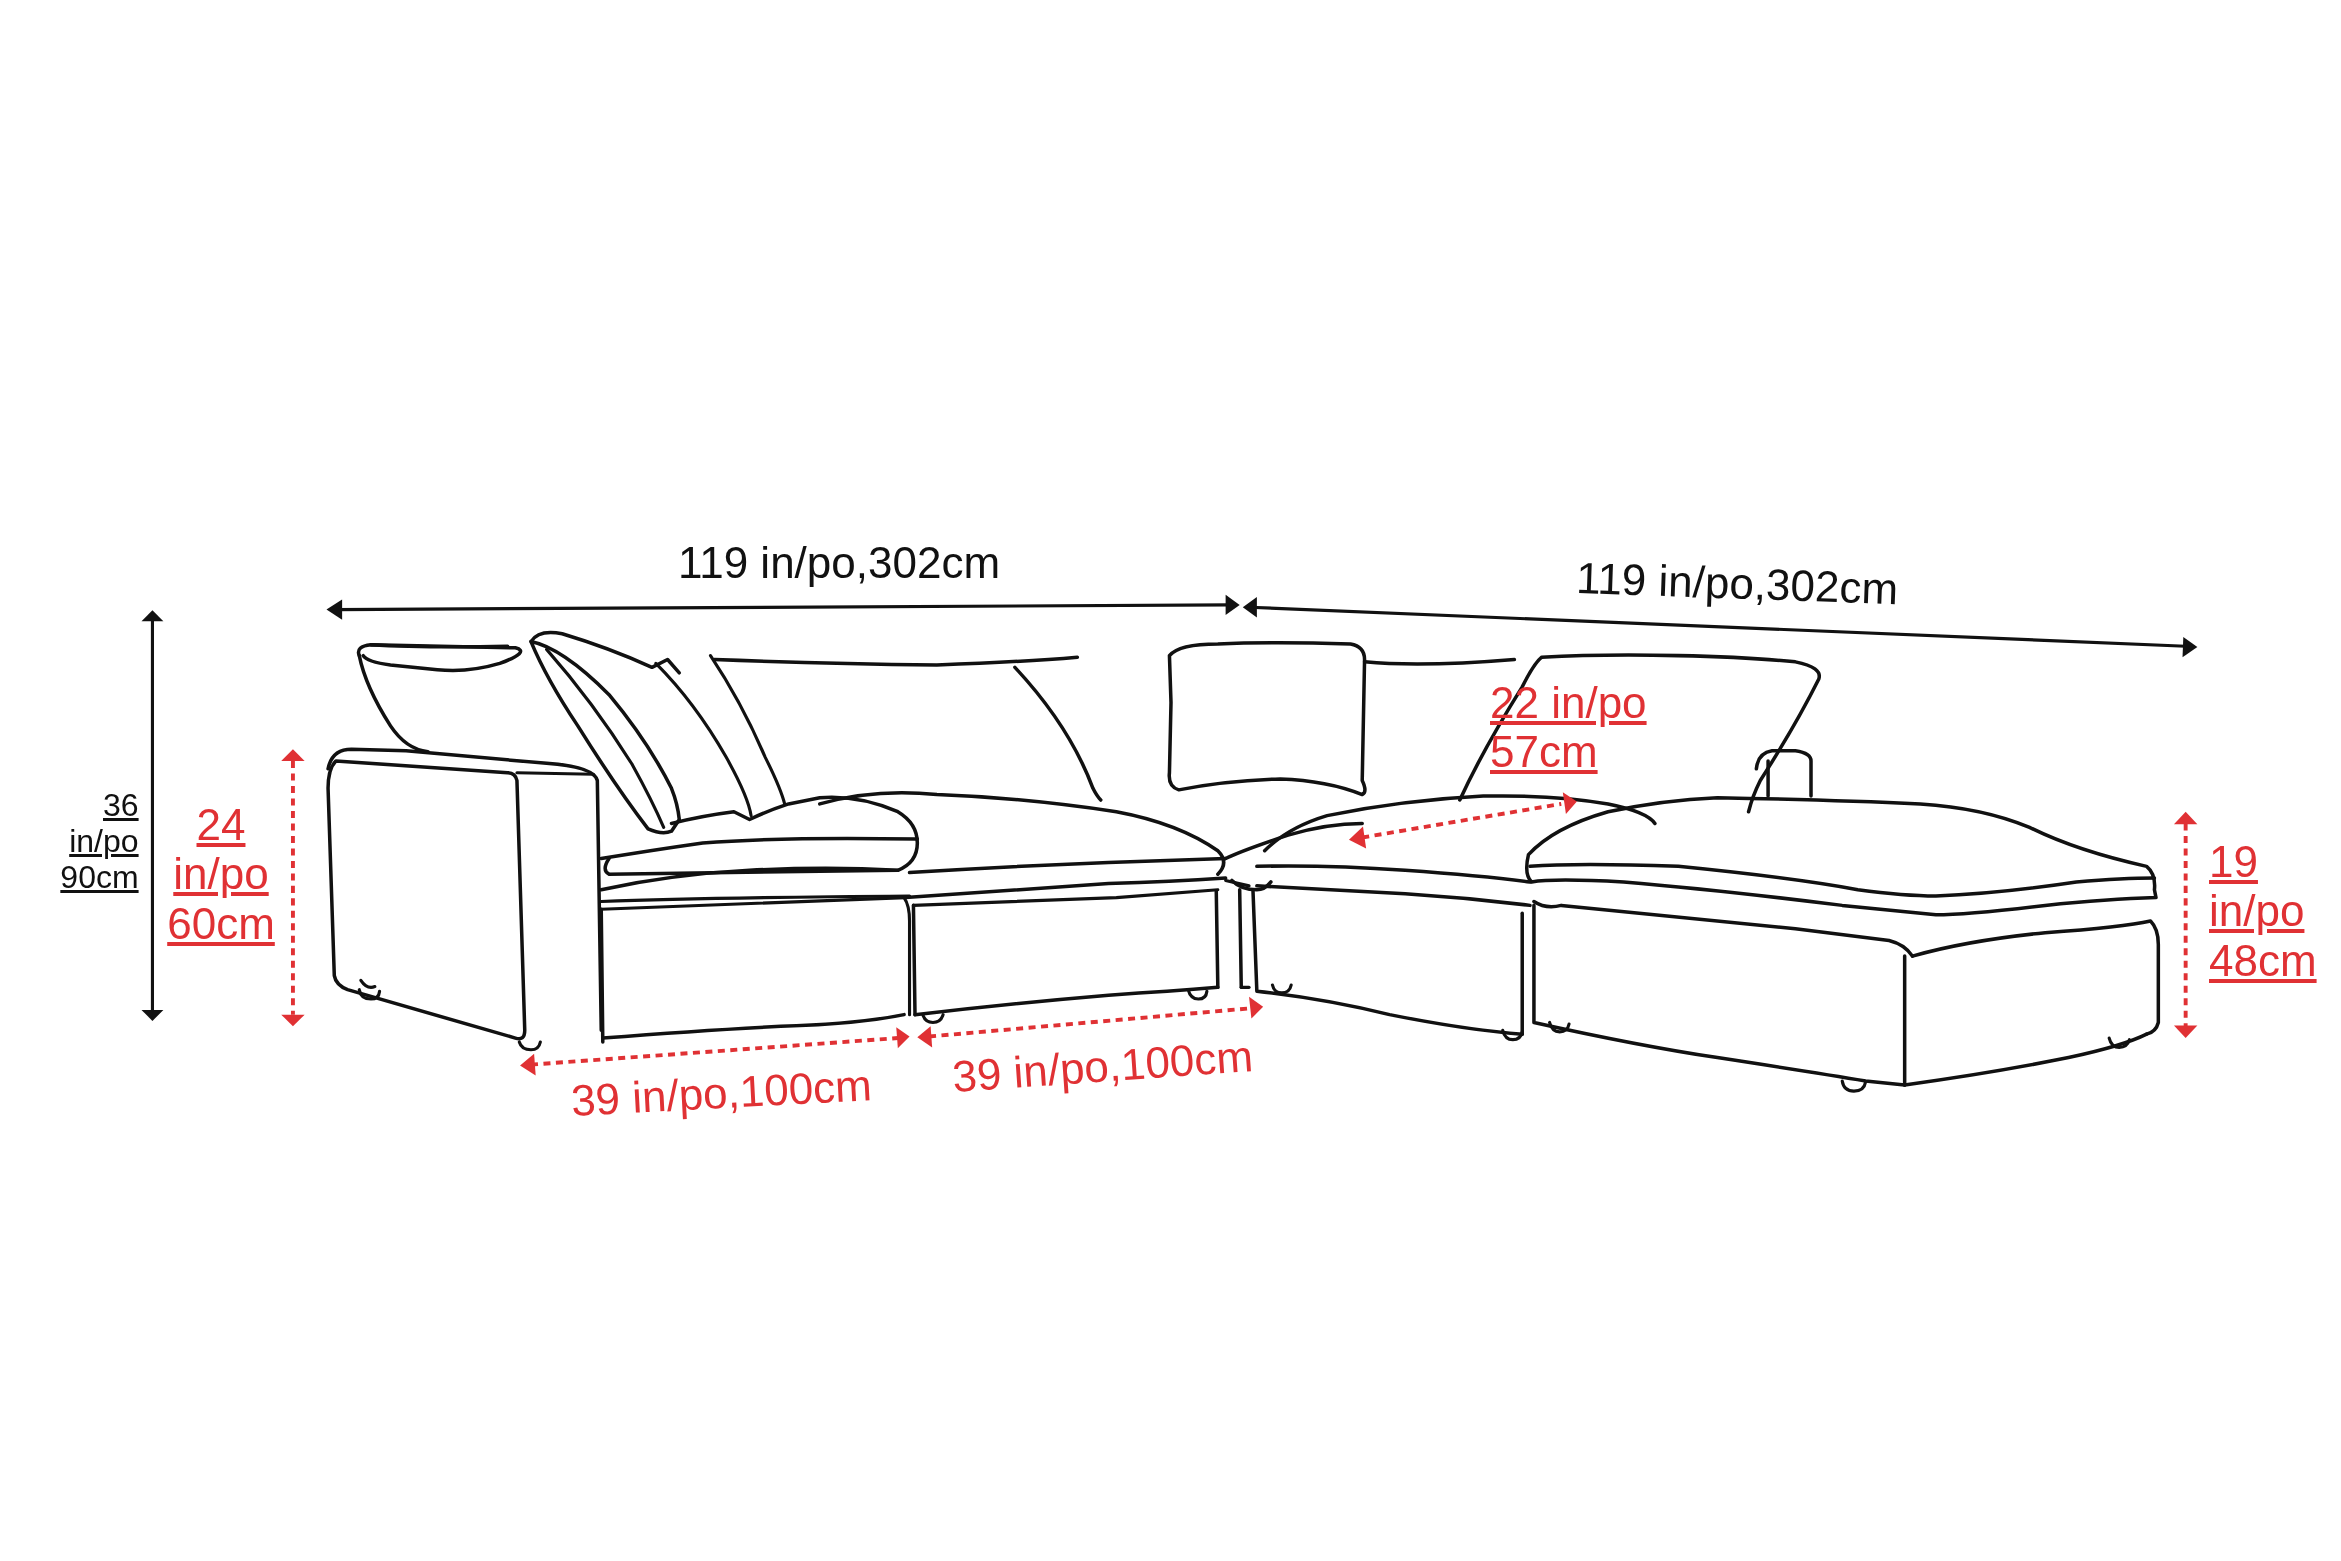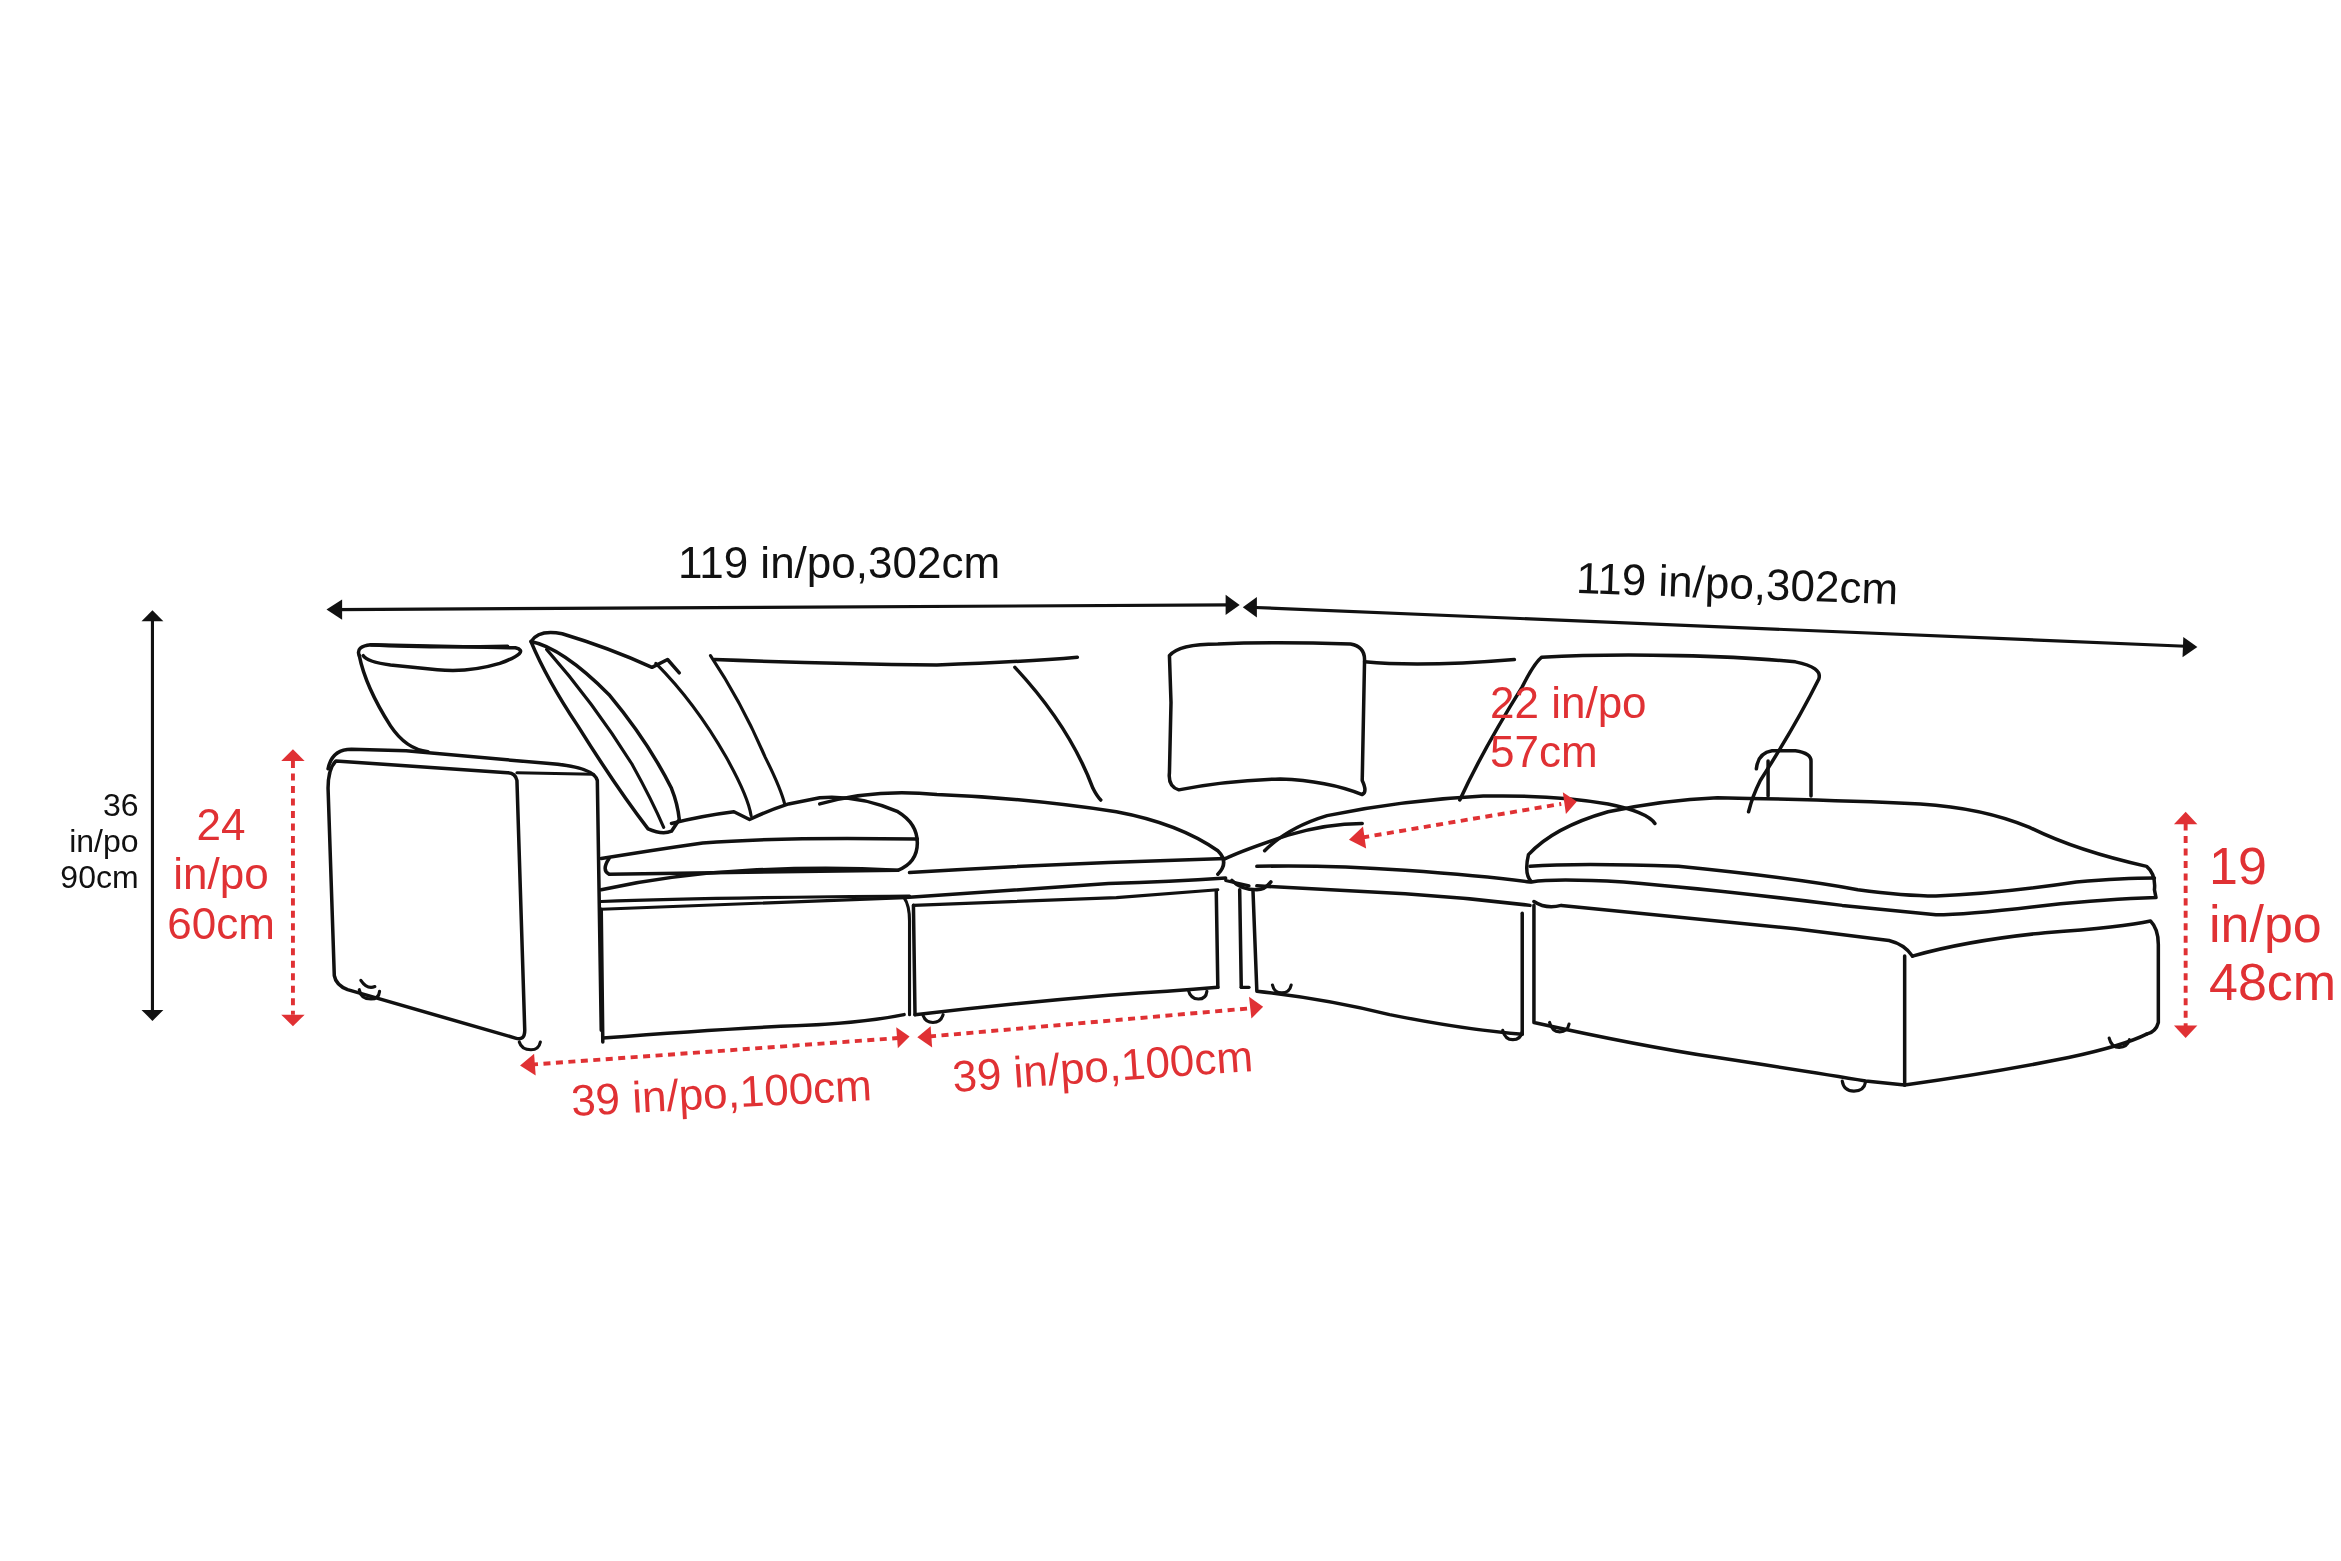--- a/index.html
+++ b/index.html
@@ -7,21 +7,21 @@
     #diagram { position: absolute; left: 0; top: 0; width: 2342px; height: 1561px; }
     .line { fill: none; stroke: #111111; stroke-width: 4.5; stroke-linecap: round; stroke-linejoin: round; }
     .thin { fill: none; stroke: #111111; stroke-width: 4; stroke-linecap: round; stroke-linejoin: round; }
     .dim-black { stroke: #111111; stroke-width: 4; fill: none; }
     .dim-red { stroke: #e03134; stroke-width: 5; fill: none; stroke-dasharray: 9 7; }
     .arrow-black { fill: #111111; }
     .arrow-red { fill: #e03134; }
     .lbl { position: absolute; white-space: nowrap; line-height: 1.0; }
     .lbl-black { color: #111111; }
     .lbl-red { color: #e03134; }
-    .lbl-stack { position: absolute; line-height: 1.12; }
+    .lbl-stack { position: absolute; line-height: 1.12; text-decoration: underline; }
     .lbl-stack span { display: block; }
     .right { text-align: right; }
   </style>
 </head>
 <body>
 
 <svg id="diagram" viewBox="0 0 3000 2000" xmlns="http://www.w3.org/2000/svg">
 
   <g>
 
@@ -167,18 +167,18 @@
 
 <div class="lbl lbl-red" style="left:570px; top:1079px; font-size:44px; transform: rotate(-3deg); transform-origin: left top;">39 in/po,100cm</div>
 
 <div class="lbl lbl-red" style="left:951px; top:1055px; font-size:44px; transform: rotate(-4deg); transform-origin: left top;">39 in/po,100cm</div>
 
 <div class="lbl-stack lbl-red" style="left:1490px; top:678px; font-size:44px;">
   <span>22 in/po</span>
   <span>57cm</span>
 </div>
 
-<div class="lbl-stack lbl-red" style="left:2209px; top:837px; font-size:52px;">
+<div class="lbl-stack lbl-red" style="left:2209px; top:837px; font-size:44px;">
   <span>19</span>
   <span>in/po</span>
   <span>48cm</span>
 </div>
 
 
 </body></html>

